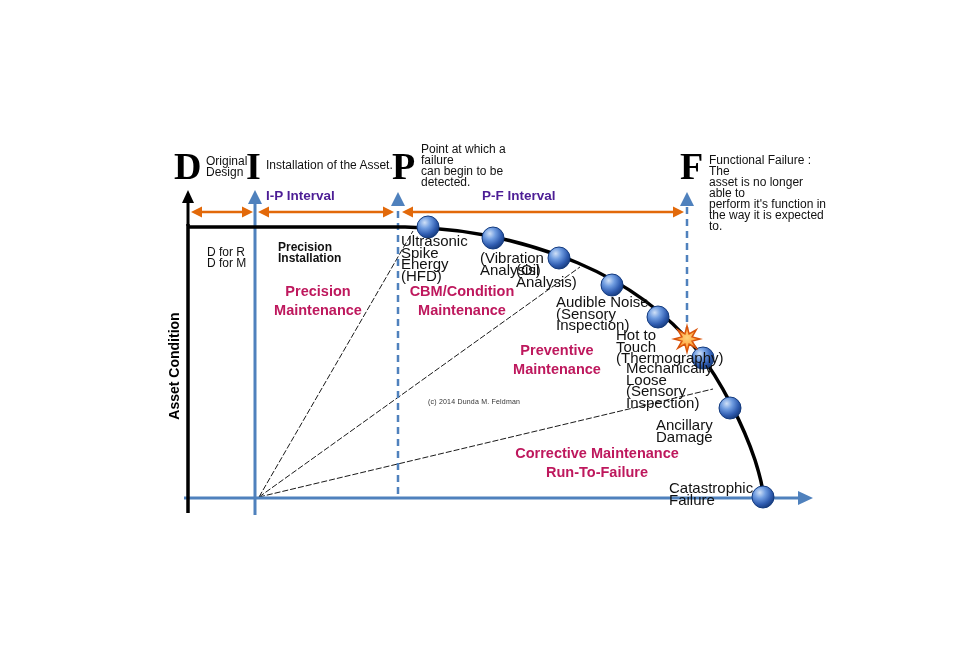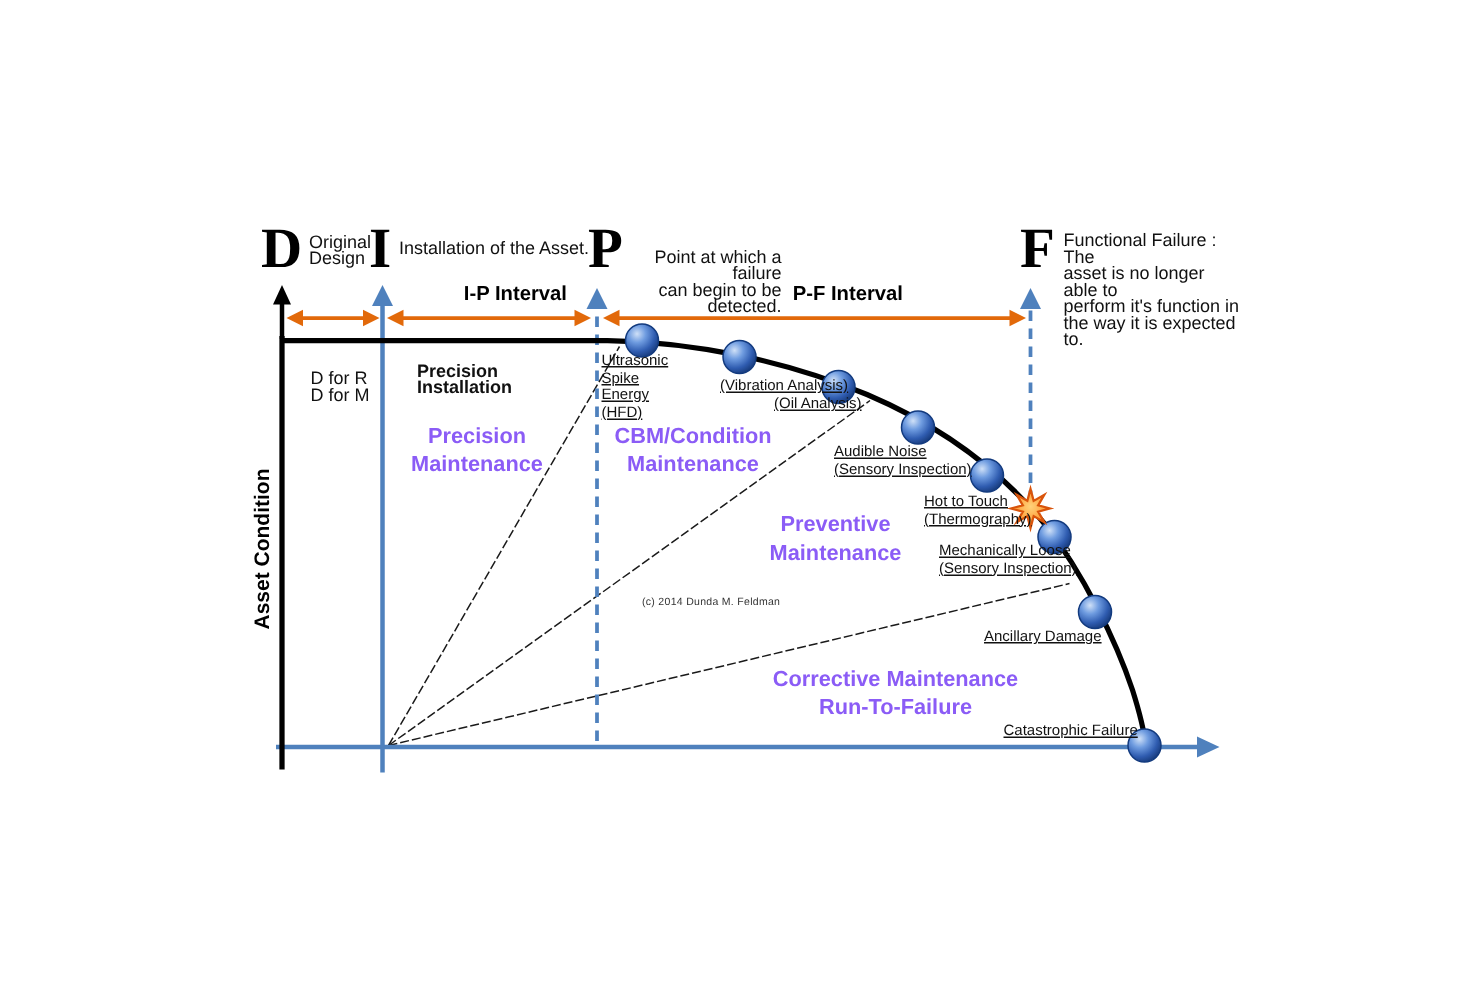--- a/index.html
+++ b/index.html
@@ -10,28 +10,28 @@
   #vector-layer{position:absolute;left:0;top:0;}
   .letter{
     position:absolute;font-family:"Liberation Serif",serif;font-weight:bold;
     font-size:38px;line-height:36px;color:#000;
   }
   .note{
     position:absolute;font-size:12px;line-height:11px;white-space:pre-line;color:#111;
   }
   .note-bold{font-weight:bold;}
   .interval{
-    position:absolute;font-weight:bold;font-size:13.5px;color:#000000;text-align:right;
+    position:absolute;font-weight:bold;font-size:13.5px;color:#4c1d95;text-align:left;
   }
   .zone{
     position:absolute;font-weight:bold;font-size:14.5px;line-height:19px;
-    text-align:center;white-space:pre-line;color:#8b5cf6;
+    text-align:center;white-space:pre-line;color:#be185d;
   }
   .pt-label{
-    position:absolute;font-size:10px;line-height:11.5px;white-space:pre-line;color:#111;text-decoration:underline;
+    position:absolute;font-size:15px;line-height:11.5px;white-space:pre-line;color:#111;
   }
   .y-label{
     position:absolute;left:104px;top:358px;width:140px;text-align:center;
     font-weight:bold;font-size:14px;color:#000;
     transform:rotate(-90deg);transform-origin:center;
   }
   .copyright{
     position:absolute;left:428px;top:398px;font-size:7px;color:#333;letter-spacing:0.2px;
   }
 </style>
@@ -113,21 +113,21 @@
   </svg>
 
   <div class="letter" style="left:174px;top:148px;">D</div>
   <div class="letter" style="left:246px;top:148px;">I</div>
   <div class="letter" style="left:392px;top:148px;">P</div>
   <div class="letter" style="left:680px;top:148px;">F</div>
 
   <div class="note" style="left:206px;top:156px;width:46px;">Original
 Design</div>
   <div class="note" style="left:266px;top:160px;width:152px;">Installation of the Asset.</div>
-  <div class="note" style="left:421px;top:166px;width:100px;text-align:right;">Point at which a failure
+  <div class="note" style="left:421px;top:144px;width:100px;">Point at which a failure
 can begin to be
 detected.</div>
   <div class="note" style="left:709px;top:155px;width:118px;">Functional Failure : The
 asset is no longer able to
 perform it's function in
 the way it is expected to.</div>
 
   <div class="interval" style="left:266px;top:188px;width:112px;">I-P Interval</div>
   <div class="interval" style="left:482px;top:188px;width:120px;">P-F Interval</div>
 

